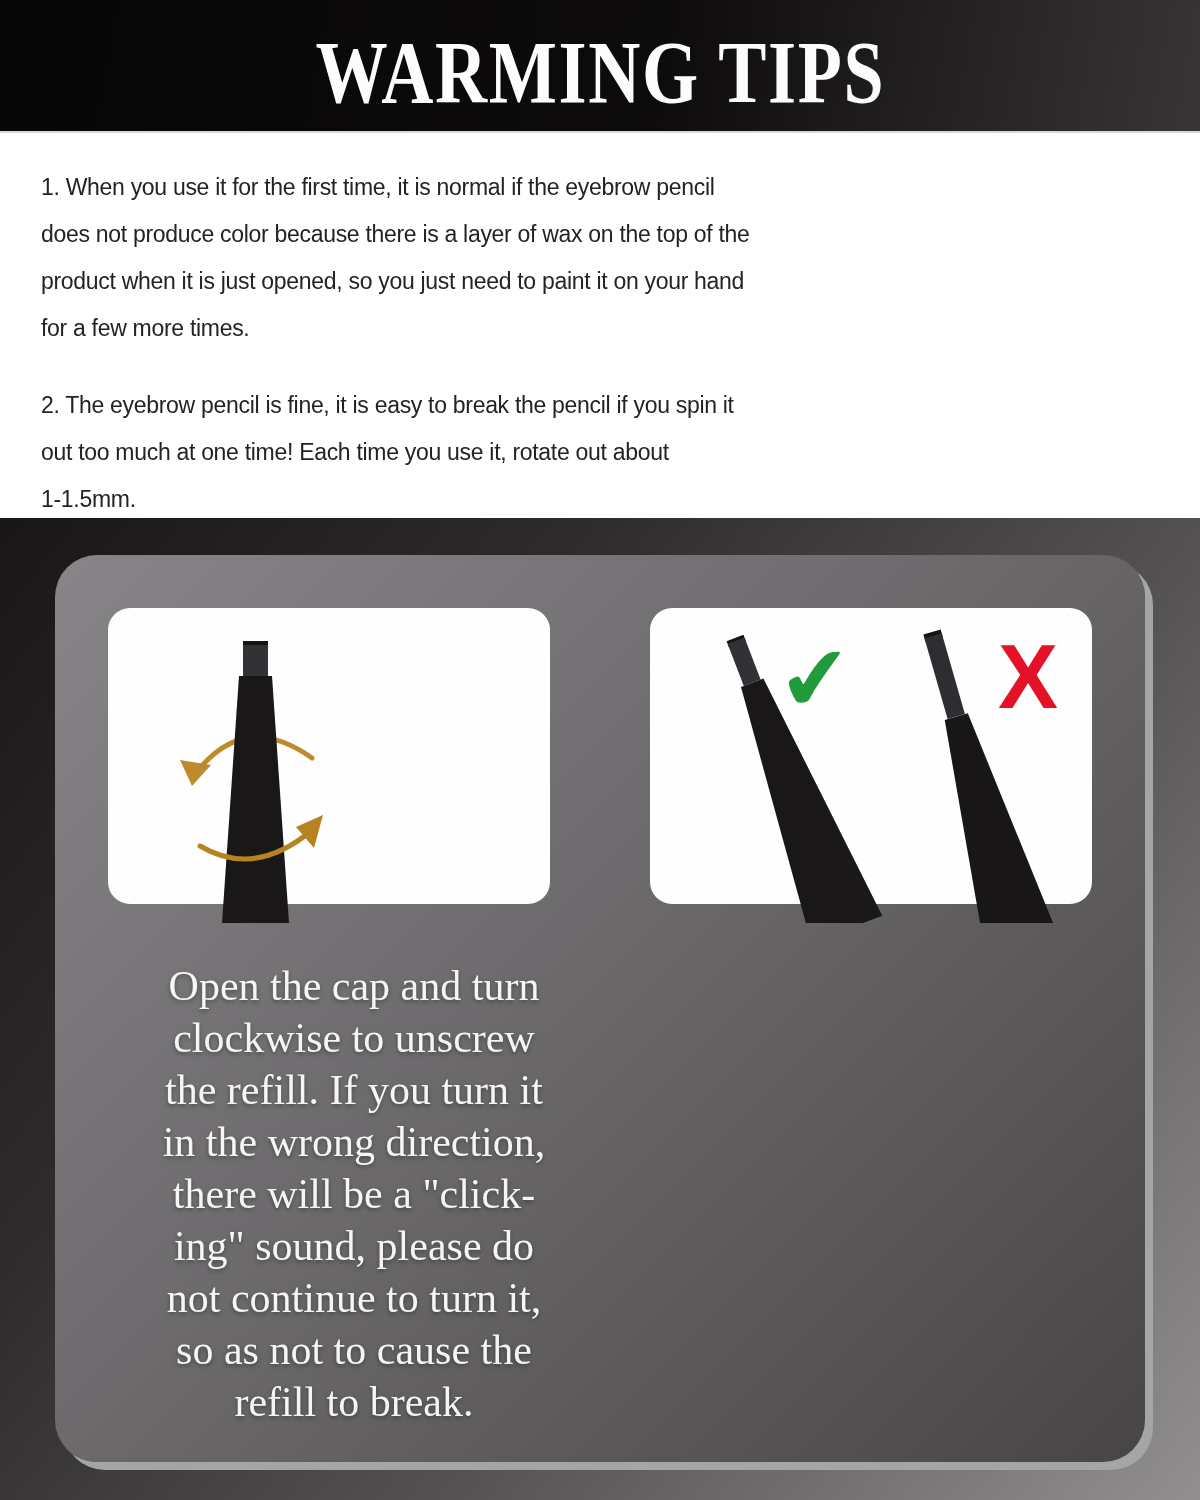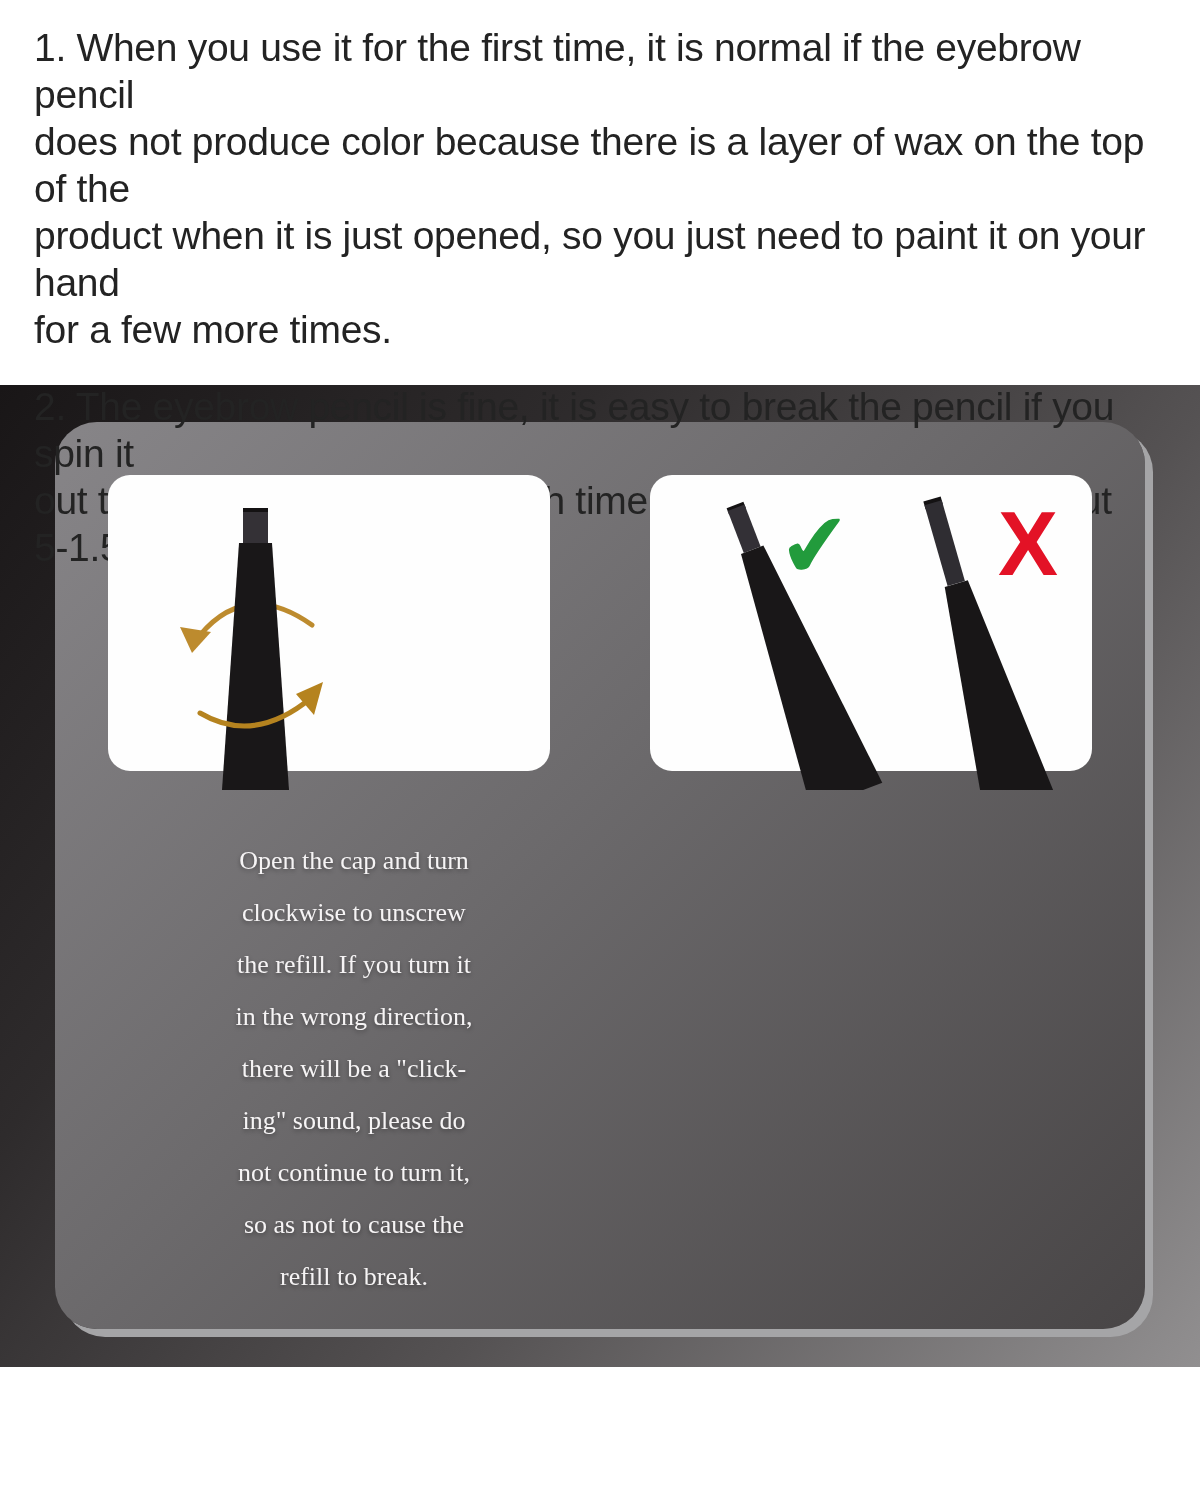--- a/index.html
+++ b/index.html
@@ -38,23 +38,23 @@
   }
 
   
   .tips {
     height: 385px;
     box-sizing: border-box;
     padding: 20px 28px 0 30px;
     background: #ffffff;
   }
   .tip {
-    margin: 4px;
+    margin: 11px;
     color: #232323;
-    font-size: 39px;
+    font-size: 23px;
     line-height: 47px;
     letter-spacing: -0.3px;
     white-space: pre-line;
   }
   .tip + .tip { margin-top: 30px; }
 
   
   .demo {
     height: 982px;
     box-sizing: border-box;
@@ -93,44 +93,47 @@
   .captions {
     display: flex;
     margin-top: 56px;
   }
   .caption-col {
     width: 50%;
     display: flex;
     justify-content: center;
   }
   .caption {
-    margin: 8px;
+    margin: 0;
     text-align: center;
     color: #f6f4f5;
     font-family: "Liberation Serif", serif;
-    font-size: 26px;
+    font-size: 42px;
     line-height: 52px;
     white-space: pre-line;
     text-shadow: 0 2px 4px rgba(0,0,0,0.35);
   }
 </style>
 </head>
 <body>
 
 <div class="page">
 
+  <header class="banner">
+    <h1>WARMING TIPS</h1>
+  </header>
 
   <section class="tips">
     <p class="tip">1. When you use it for the first time, it is normal if the eyebrow pencil
 does not produce color because there is a layer of wax on the top of the
 product when it is just opened, so you just need to paint it on your hand
 for a few more times.</p>
     <p class="tip">2. The eyebrow pencil is fine, it is easy to break the pencil if you spin it
 out too much at one time! Each time you use it, rotate out about
-5-1.5mm.</p>
+1-1.5mm.</p>
   </section>
 
   <section class="demo">
     <div class="card">
 
       <div class="panel-row">
 
         <div class="panel">
           <svg width="442" height="315" viewBox="0 0 442 315">
 

